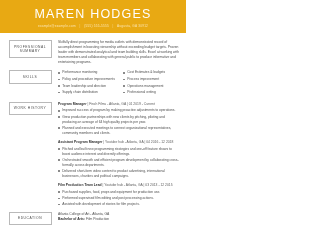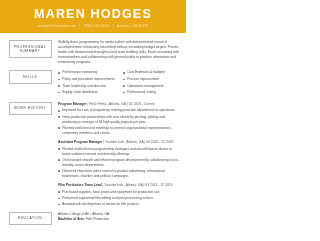--- a/index.html
+++ b/index.html
@@ -31,21 +31,21 @@
     flex-direction: column;
     align-items: center;
     justify-content: center;
     box-sizing: border-box;
     padding-top: 2px;
   }
   .name {
     color: #ffffff;
     font-size: 12.5px;
     letter-spacing: 1.2px;
-    font-weight: 700;
+    font-weight: 400;
     line-height: 14px;
     white-space: nowrap;
   }
   .contact {
     color: #fbe6b4;
     font-size: 3.1px;
     letter-spacing: 0.25px;
     margin-top: 3.5px;
     white-space: nowrap;
   }

